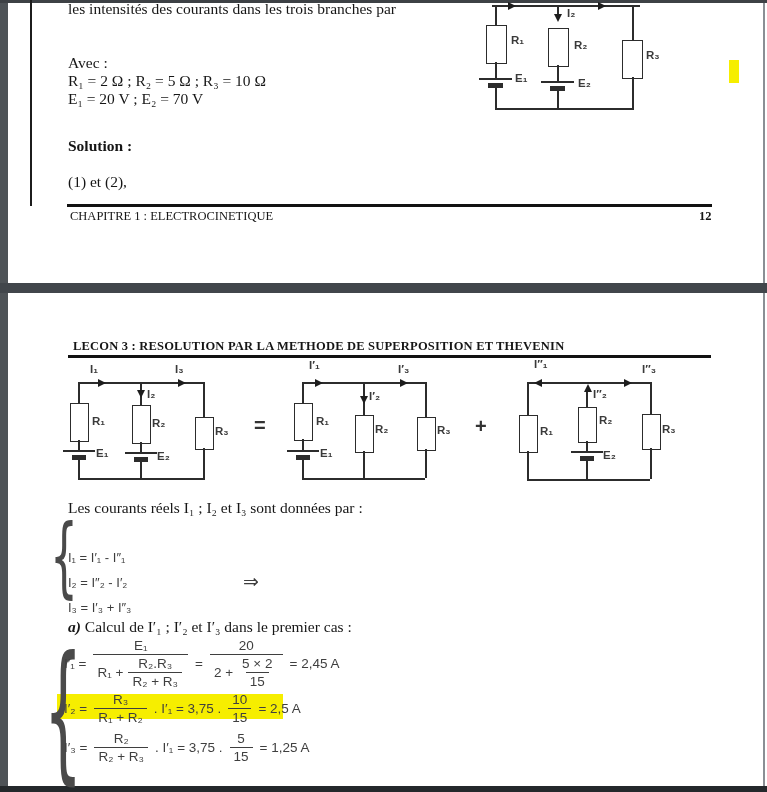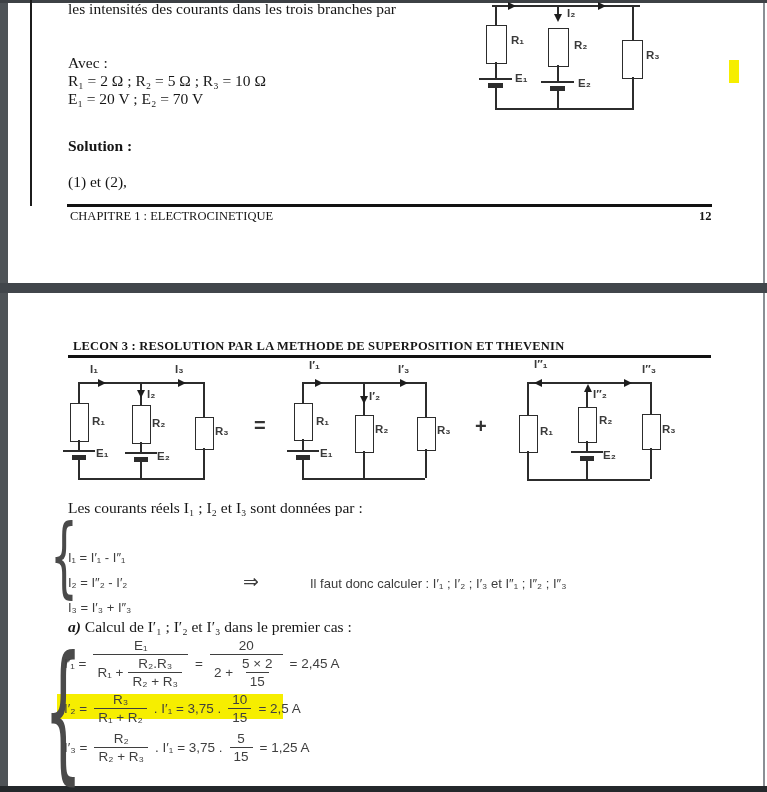--- a/index.html
+++ b/index.html
@@ -176,21 +176,20 @@
   <div class="clbl" style="left:662px;top:423px;">R₃</div>
   <div class="wv" style="left:650px;top:448px;height:31px;"></div>
   <div class="wh" style="left:527px;top:479px;width:123px;"></div>
 
   <div class="serif" style="left:68px;top:499px;">Les courants réels I₁ ; I₂ et I₃ sont données par :</div>
   <div class="brace" style="left:50px;top:512px;font-size:88px;line-height:88px;transform:scaleX(0.5);transform-origin:left center;">{</div>
   <div class="sans" style="left:68px;top:527px;">I₁ = I′₁ - I″₁</div>
   <div class="sans" style="left:68px;top:552px;">I₂ = I″₂ - I′₂</div>
   <div class="sans" style="left:68px;top:577px;">I₃ = I′₃ + I″₃</div>
   <div class="sans" style="left:243px;top:548px;font-size:19px;">⇒</div>
-  <div class="sans" style="left:310px;top:553px;">Il faut donc calculer : I′₁ ; I′₂ ; I′₃  et  I″₁ ; I″₂ ; I″₃</div>
 
   <div class="serif" style="left:68px;top:618px;"><span class="b" style="font-style:italic;">a)</span><span> Calcul de I′₁ ; I′₂ et I′₃ dans le premier cas :</span></div>
 
   <div class="abs" style="left:57px;top:694px;width:226px;height:25px;background:#f6ee00;"></div>
 
   <div class="brace" style="left:44px;top:636px;font-size:150px;line-height:150px;transform:scaleX(0.4);transform-origin:left center;">{</div>
 
   <div class="meq" style="left:64px;top:638px;">
     <span>I′₁ =</span>
     <span class="fr">

